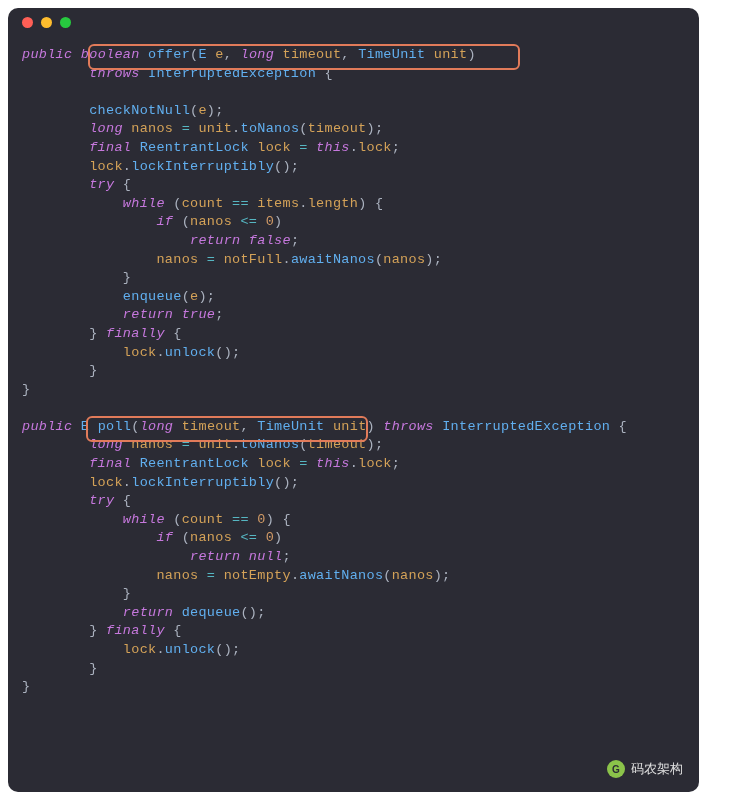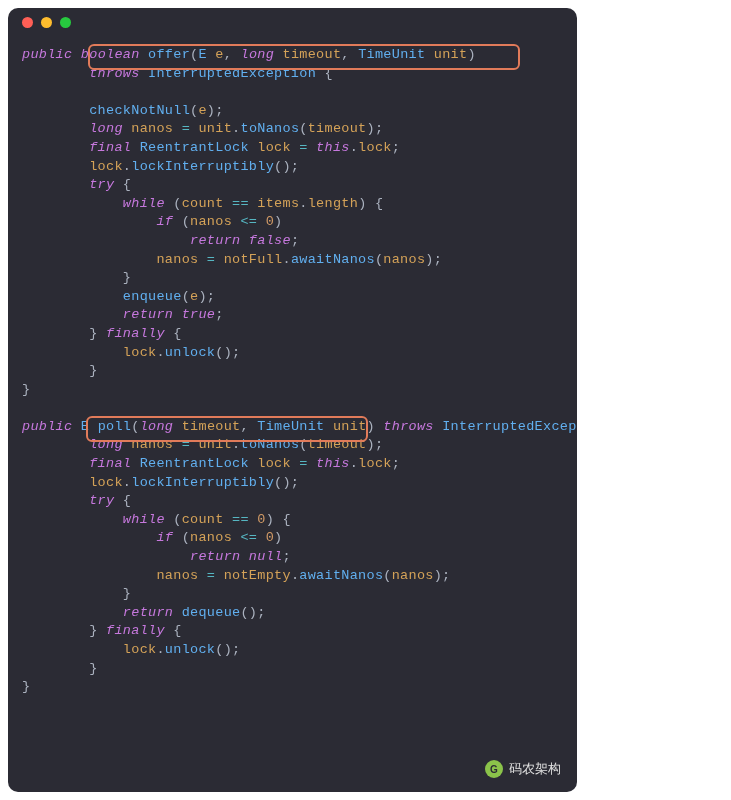--- a/index.html
+++ b/index.html
@@ -7,21 +7,21 @@
     padding: 0;
     width: 731px;
     height: 800px;
     background: #ffffff;
     font-family: "Menlo", "Consolas", "Courier New", monospace;
     overflow: hidden;
   }
   .window {
     position: relative;
     margin: 8px;
-    width: 569px;
+    width: 691px;
     height: 784px;
     background: #2b2b34;
     border-radius: 10px;
     box-sizing: border-box;
     overflow: hidden;
   }
   .titlebar {
     height: 28px;
     display: flex;
     align-items: center;

